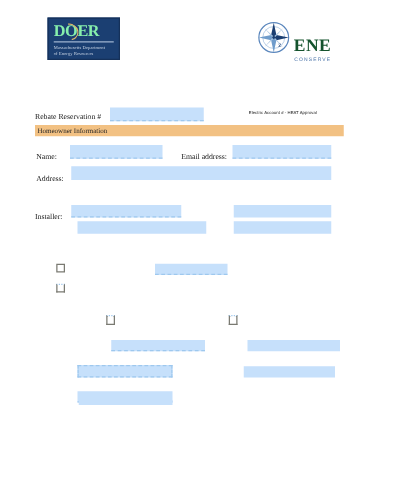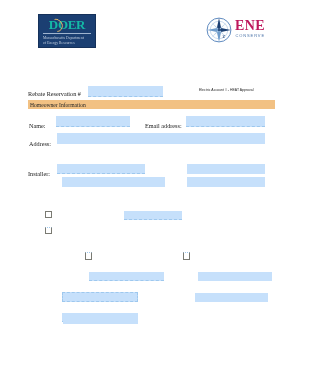--- a/index.html
+++ b/index.html
@@ -28,27 +28,26 @@
     width: 58px;
     height: 34px;
     background: #1b3f72;
     border: 1px solid #15315a;
     box-sizing: border-box;
     padding: 3px 4px 2px 4px;
   }
   .doer-word {
     font-family: "Liberation Serif", serif;
     font-weight: bold;
-    color: #14b8a6;
+    color: #86efac;
     font-size: 13px;
     line-height: 13px;
     letter-spacing: -0.3px;
     position: relative;
     white-space: nowrap;
-    text-align: center;
   }
   .doer-word .swoosh {
     position: absolute;
     left: 6px;
     top: 1px;
     width: 12px;
     height: 11px;
     border: 1.3px solid #d9b46a;
     border-radius: 50%;
     border-left-color: transparent;
@@ -88,22 +87,23 @@
   .ene-text {
     position: absolute;
     left: 30px;
     top: 3px;
   }
   .ene-name {
     font-family: "Liberation Serif", serif;
     font-weight: bold;
     font-size: 14px;
     line-height: 14px;
-    color: #be185d;
+    color: #14532d;
     letter-spacing: 0.4px;
+    margin-top: 12px;
   }
   .ene-tag {
     font-family: "Liberation Sans", sans-serif;
     font-size: 4px;
     line-height: 5px;
     color: #4a73a8;
     letter-spacing: 0.9px;
     text-align: right;
     margin-top: 0px;
   }

